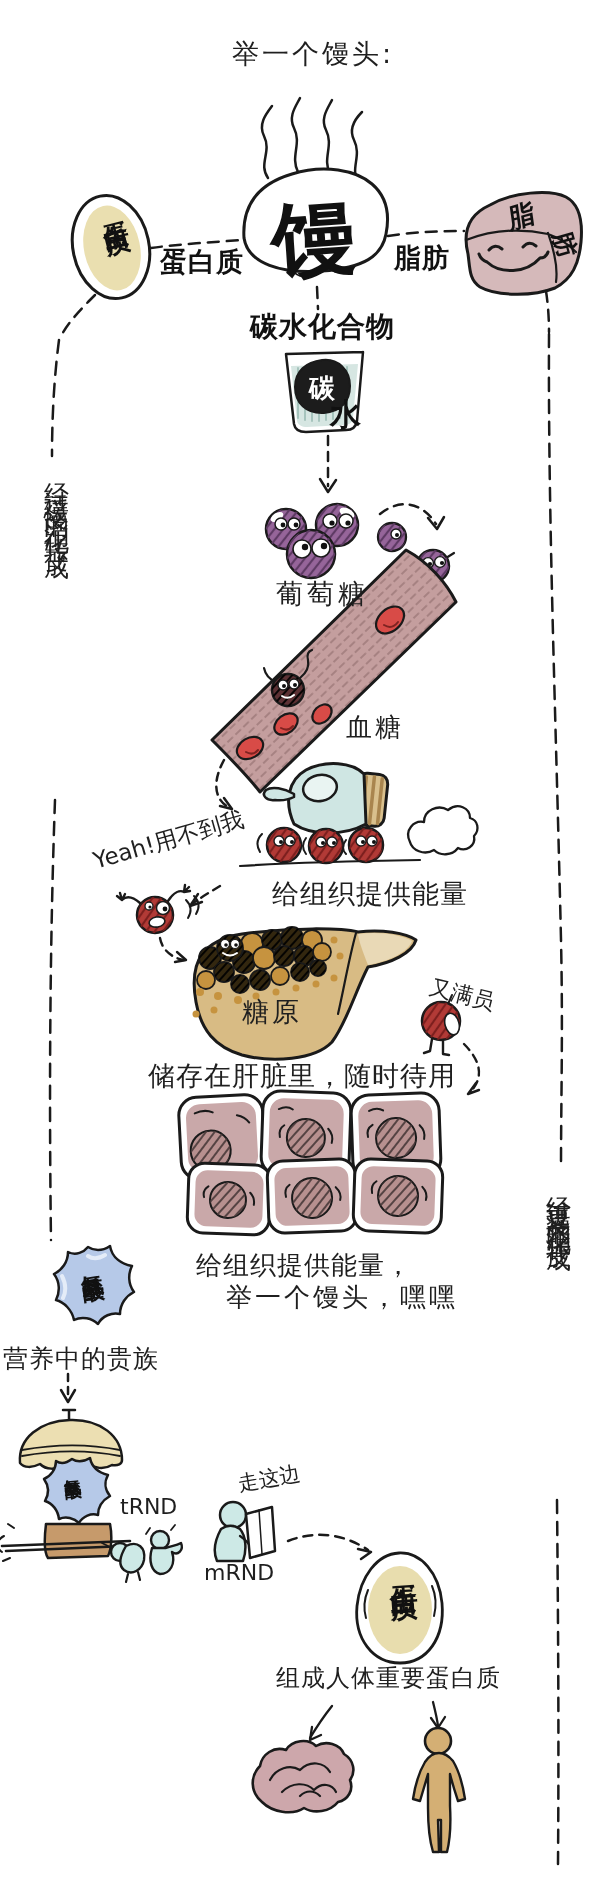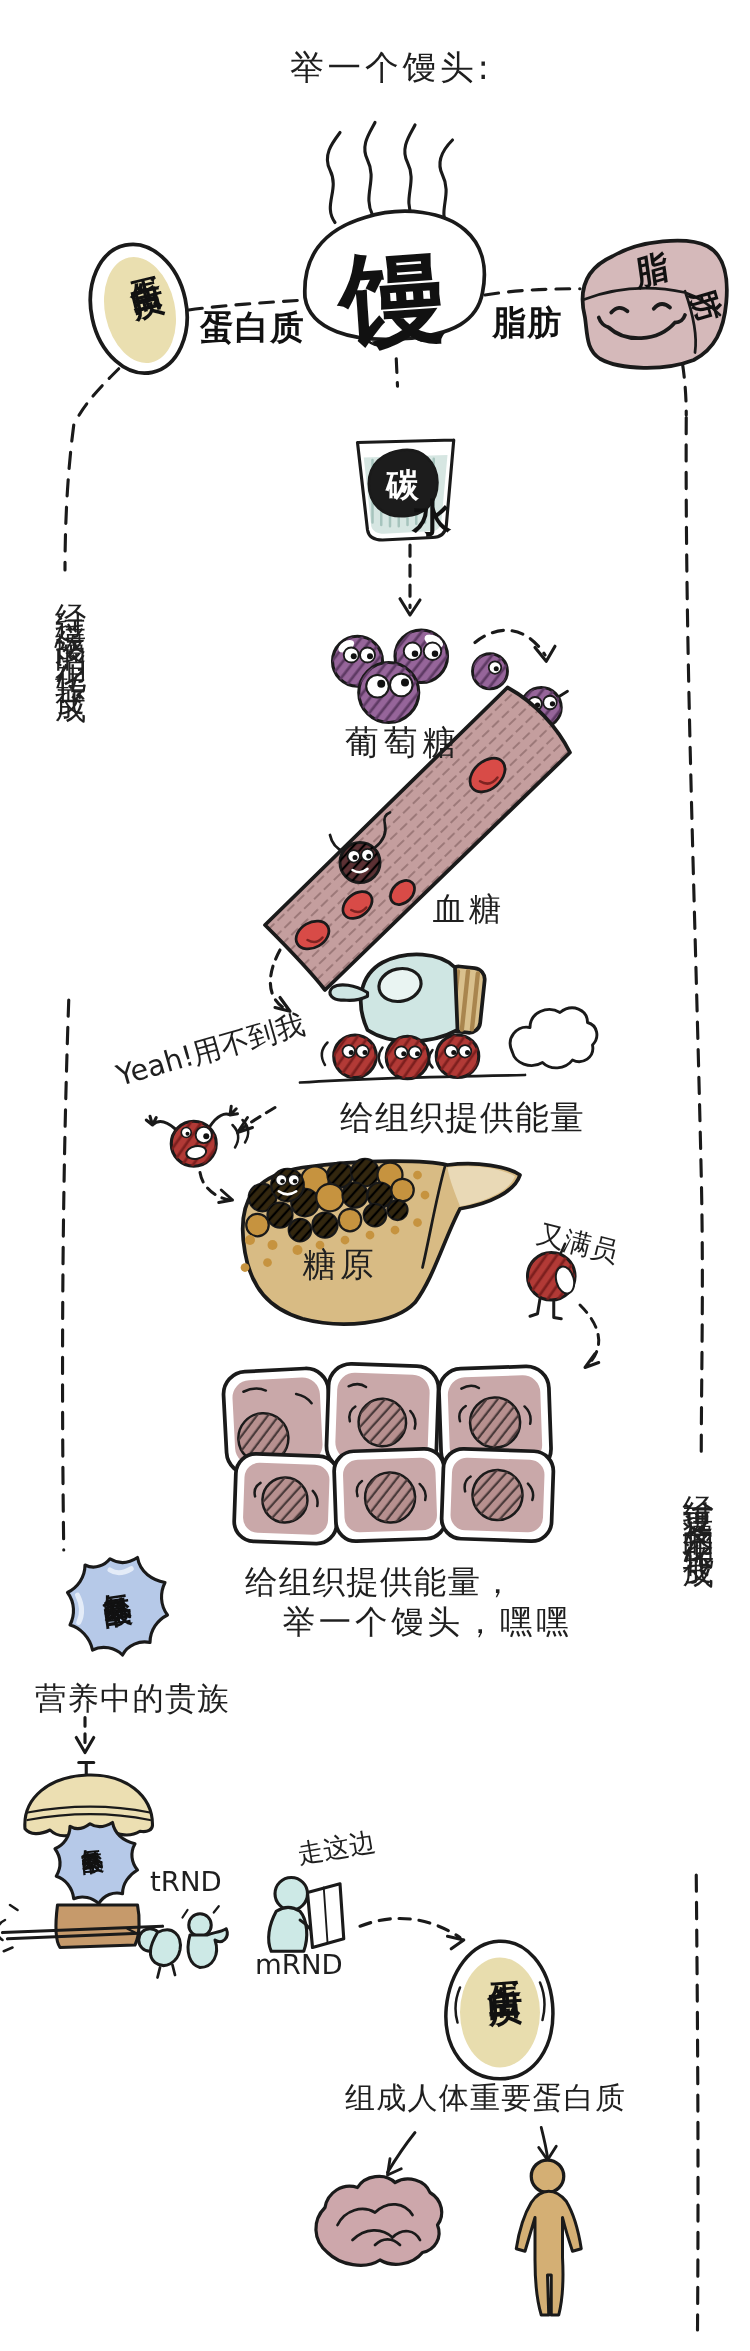--- a/index.html
+++ b/index.html
@@ -413,45 +413,47 @@
   <div class="abs brush" style="left:394px;top:240px;font-size:27px;letter-spacing:1px;">脂肪</div>
 
   <div class="abs brush" style="left:508px;top:198px;font-size:27px;transform:rotate(-16deg) skewX(-8deg);">脂</div>
 
   <div class="abs brush" style="left:552px;top:228px;font-size:25px;transform:rotate(74deg);">肪</div>
 
   <div class="abs vtext hand" style="left:40px;top:462px;font-size:25px;letter-spacing:8px;">经过缓慢的消化转变成</div>
 
   <div class="abs vtext hand" style="left:542px;top:1176px;font-size:25px;letter-spacing:5px;">经过更漫长的消化转变成</div>
 
+  <div class="abs brush" style="left:250px;top:308px;font-size:28px;letter-spacing:1px;">碳水化合物</div>
 
   <div class="abs brush" style="left:309px;top:371px;font-size:26px;color:#ffffff;">碳</div>
 
   <div class="abs brush" style="left:330px;top:394px;font-size:31px;">水</div>
 
   <div class="abs hand" style="left:276px;top:576px;font-size:27px;letter-spacing:4px;">葡萄糖</div>
 
   <div class="abs hand" style="left:346px;top:710px;font-size:26px;letter-spacing:3px;">血糖</div>
 
   <div class="abs hand" style="left:94px;top:846px;font-size:23px;transform:rotate(-16deg);transform-origin:0 50%;">Yeah!用不到我</div>
 
   <div class="abs hand" style="left:228px;top:876px;font-size:27px;letter-spacing:1px;margin-left:44px;">给组织提供能量</div>
 
   <div class="abs hand" style="left:218px;top:994px;font-size:27px;letter-spacing:3px;margin-left:24px;">糖原</div>
 
   <div class="abs hand" style="left:430px;top:972px;font-size:22px;transform:rotate(14deg);transform-origin:0 50%;">又满员</div>
 
+  <div class="abs hand" style="left:148px;top:1058px;font-size:27px;letter-spacing:1px;">储存在肝脏里，随时待用</div>
 
   <div class="abs hand" style="left:196px;top:1248px;font-size:26px;letter-spacing:1px;">给组织提供能量，</div>
 
   <div class="abs hand" style="left:226px;top:1280px;font-size:26px;letter-spacing:3px;">举一个馒头，嘿嘿</div>
 
   <div class="abs vtext brush" style="left:74px;top:1258px;font-size:22px;letter-spacing:2px;transform:rotate(-8deg);">氨基酸</div>
 
-  <div class="abs hand" style="left:28px;top:1342px;font-size:25px;letter-spacing:1px;text-align:right;">营养中的贵族</div>
+  <div class="abs hand" style="left:3px;top:1342px;font-size:25px;letter-spacing:1px;text-align:right;">营养中的贵族</div>
 
   <div class="abs vtext brush" style="left:60px;top:1466px;font-size:17px;letter-spacing:1px;transform:rotate(-6deg);">氨基酸</div>
 
   <div class="abs hand" style="left:120px;top:1494px;font-size:22px;">tRND</div>
 
   <div class="abs hand" style="left:238px;top:1470px;font-size:21px;transform:rotate(-10deg);transform-origin:0 50%;">走这边</div>
 
   <div class="abs hand" style="left:204px;top:1560px;font-size:22px;">mRND</div>
 
   <div class="abs vtext brush" style="left:382px;top:1562px;font-size:28px;letter-spacing:4px;transform:rotate(-4deg);">蛋白质</div>

